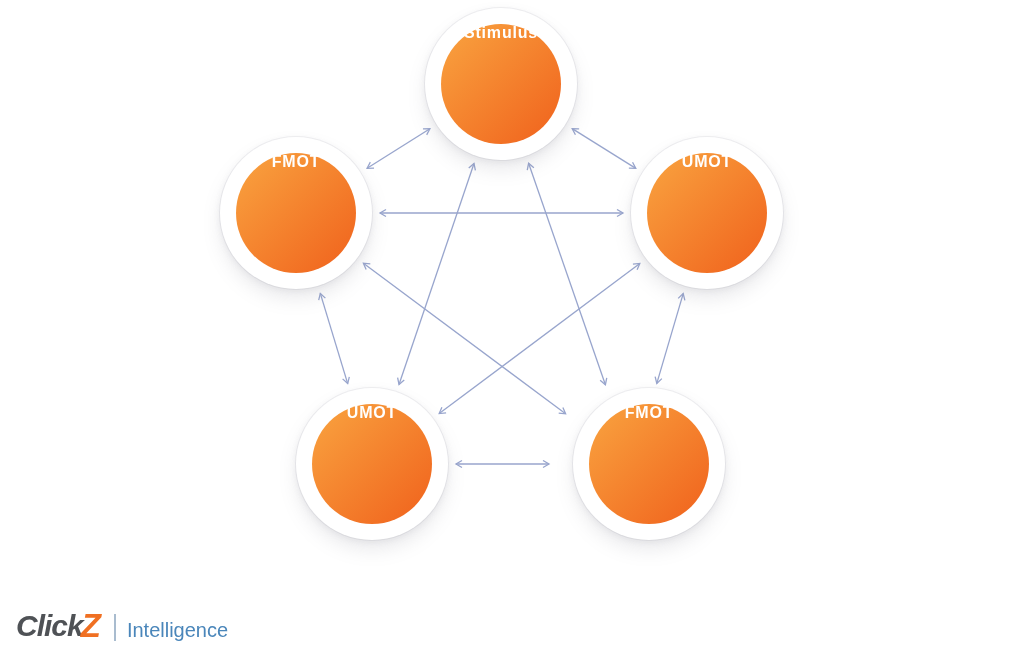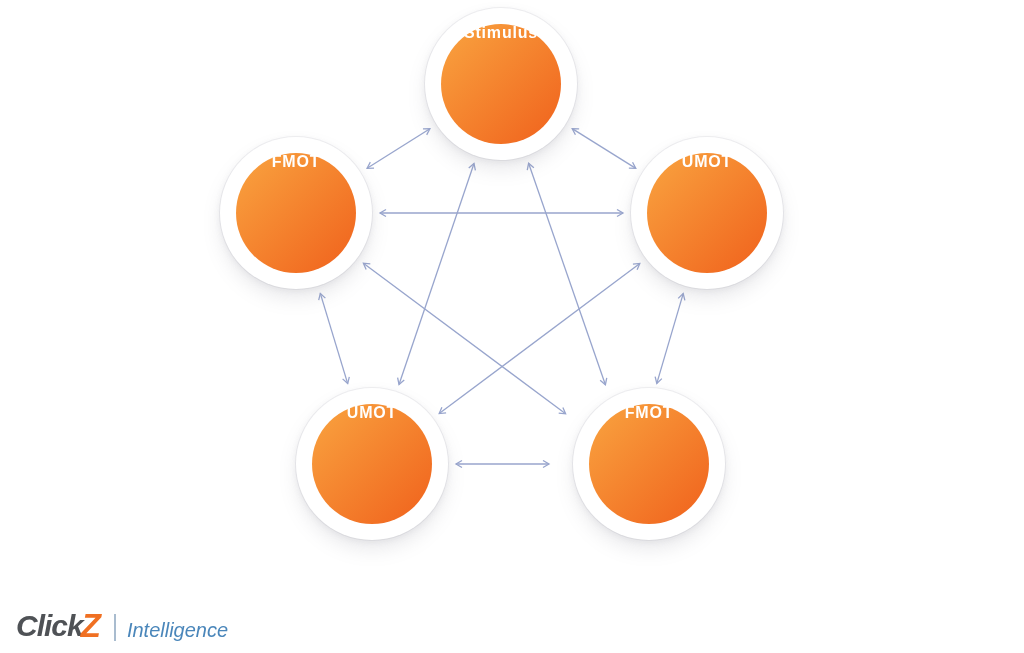--- a/index.html
+++ b/index.html
@@ -52,21 +52,21 @@
   }
   .logo-z{
     font-style:italic;font-weight:bold;font-size:33px;line-height:.95;
     color:#F07022;margin-left:-2px;
   }
   .logo-divider{
     display:inline-block;width:2px;height:27px;background:#A9BCCF;
     margin:0 11px 0 13px;
   }
   .logo-suffix{
-    font-style:italic;font-size:20px;line-height:1.1;color:#4A86BA;margin-top:12px;
+    font-size:20px;line-height:1.1;color:#4A86BA;margin-top:12px;
   }
   .source{
     font-style:italic;font-size:14px;color:#8FA9C9;padding-bottom:4px;
   }
 </style>
 </head>
 <body>
 
 <div class="canvas">
 

